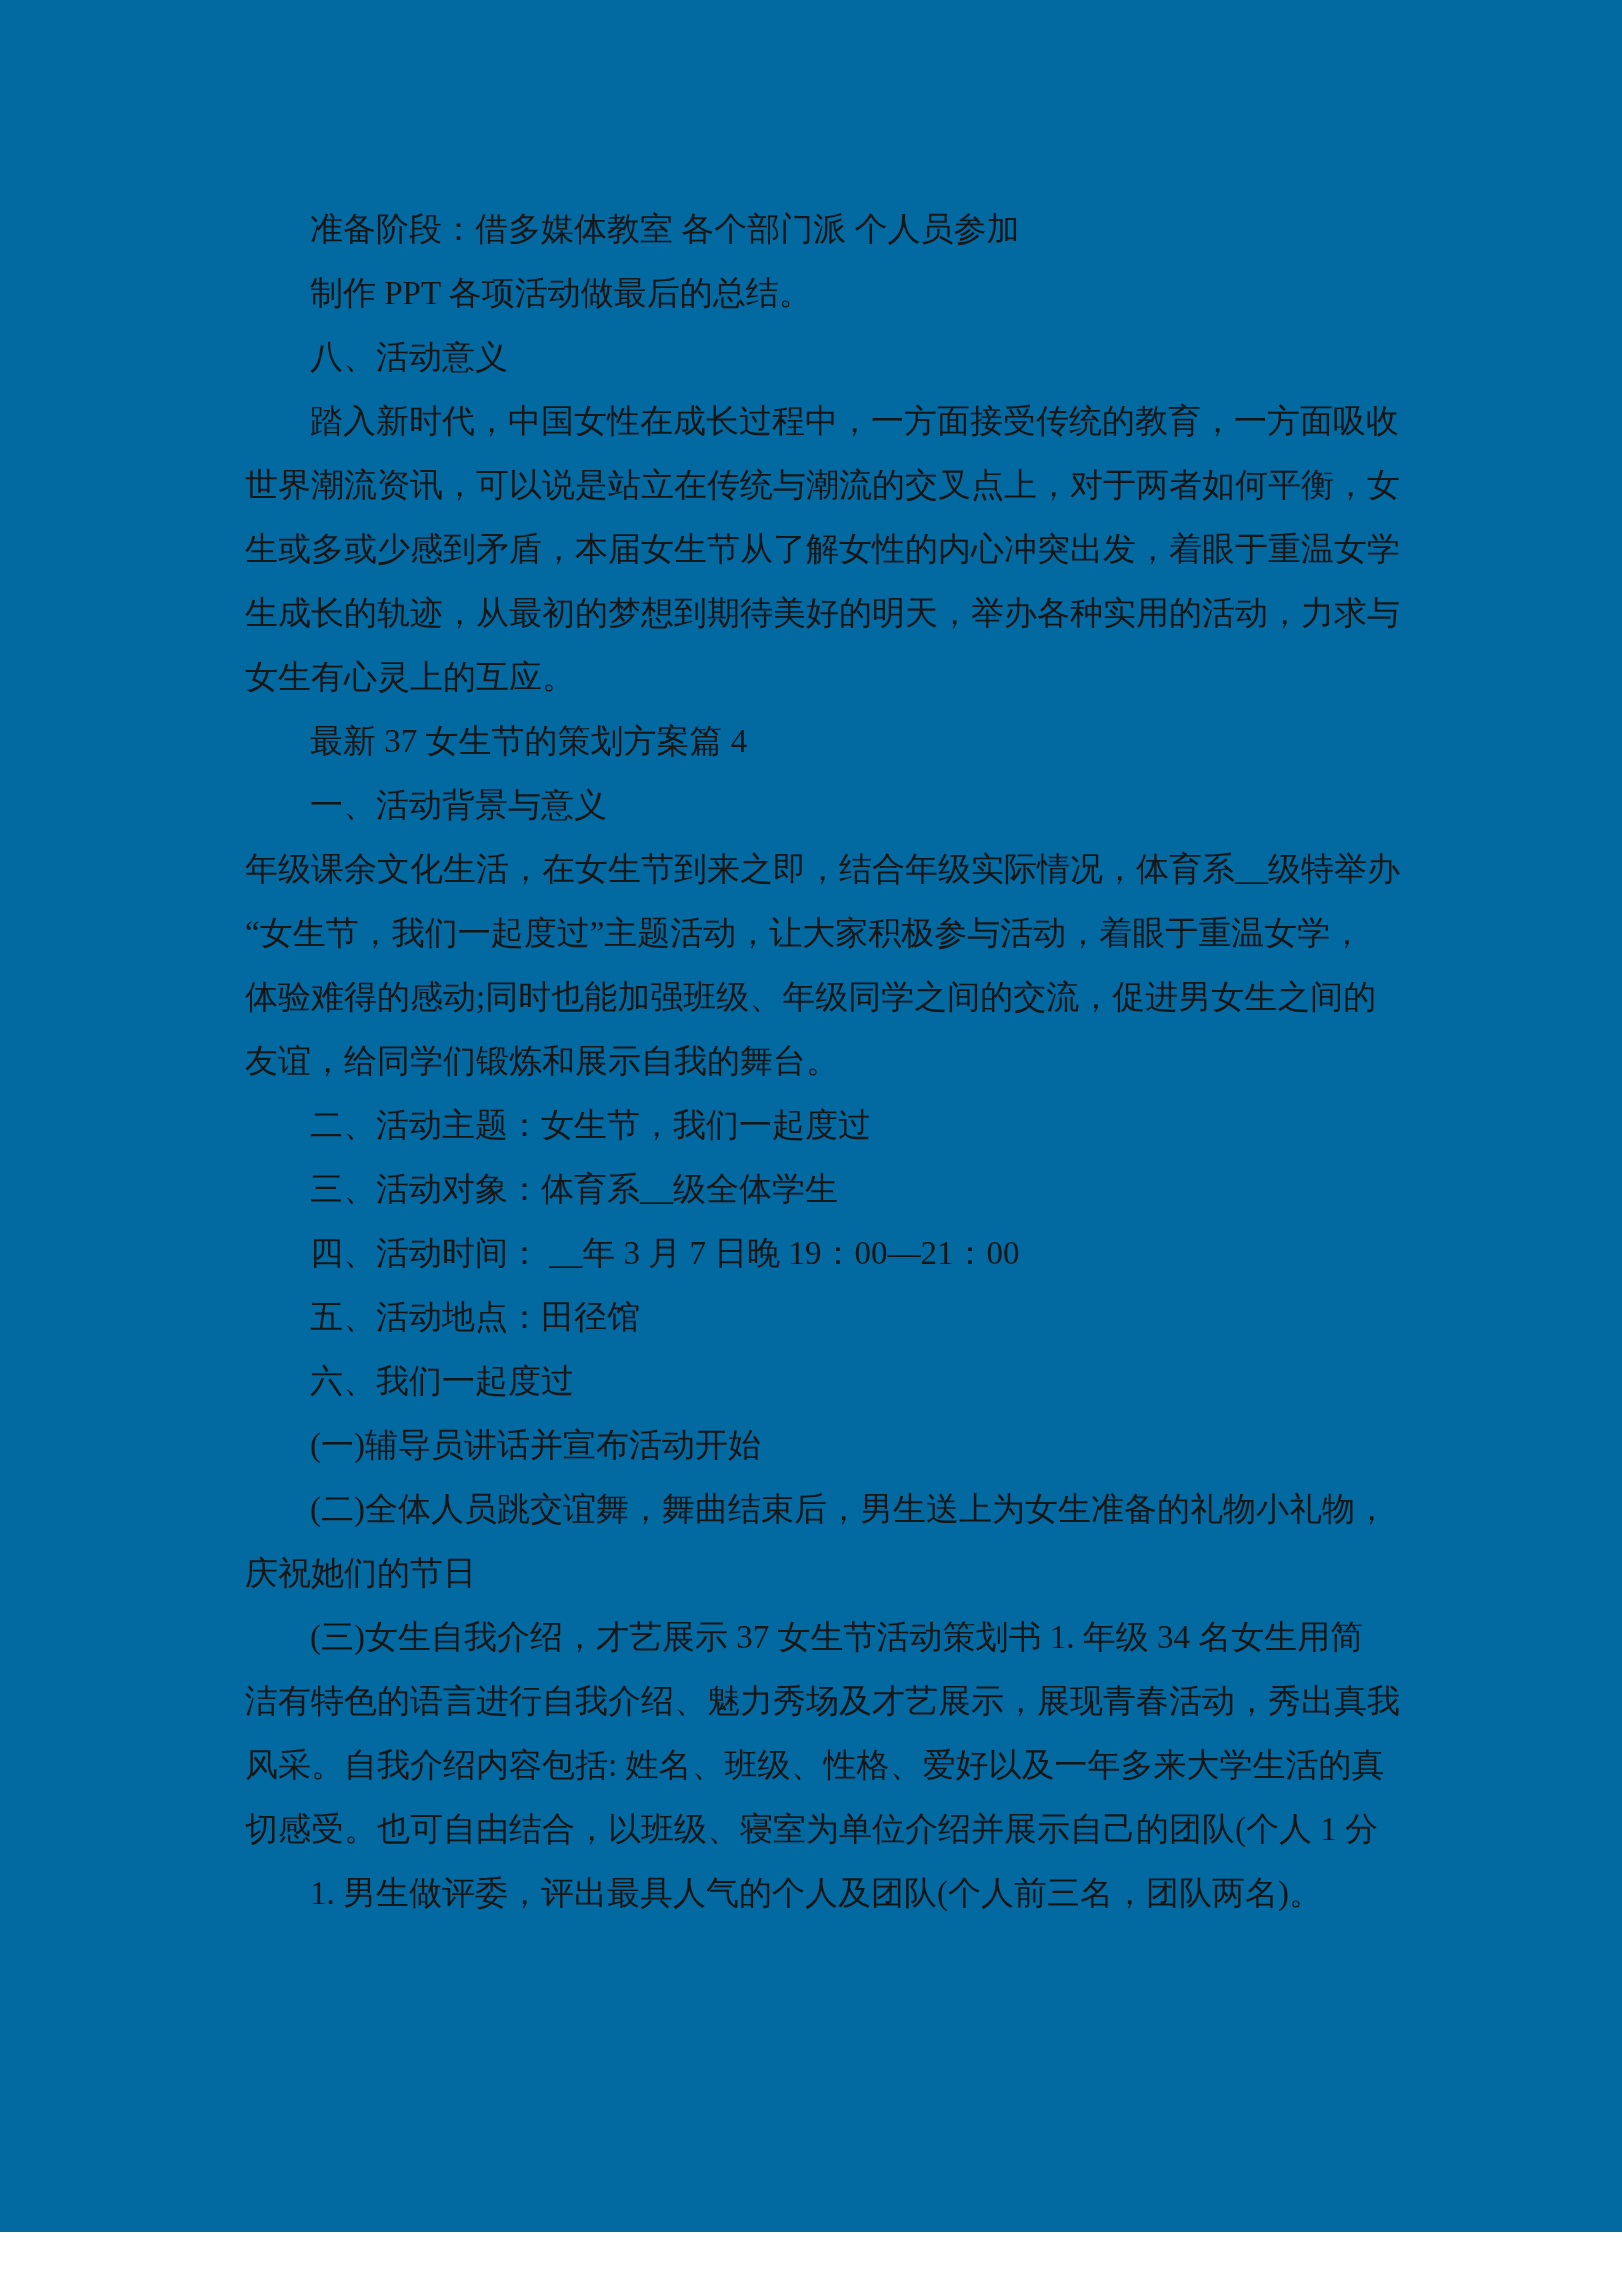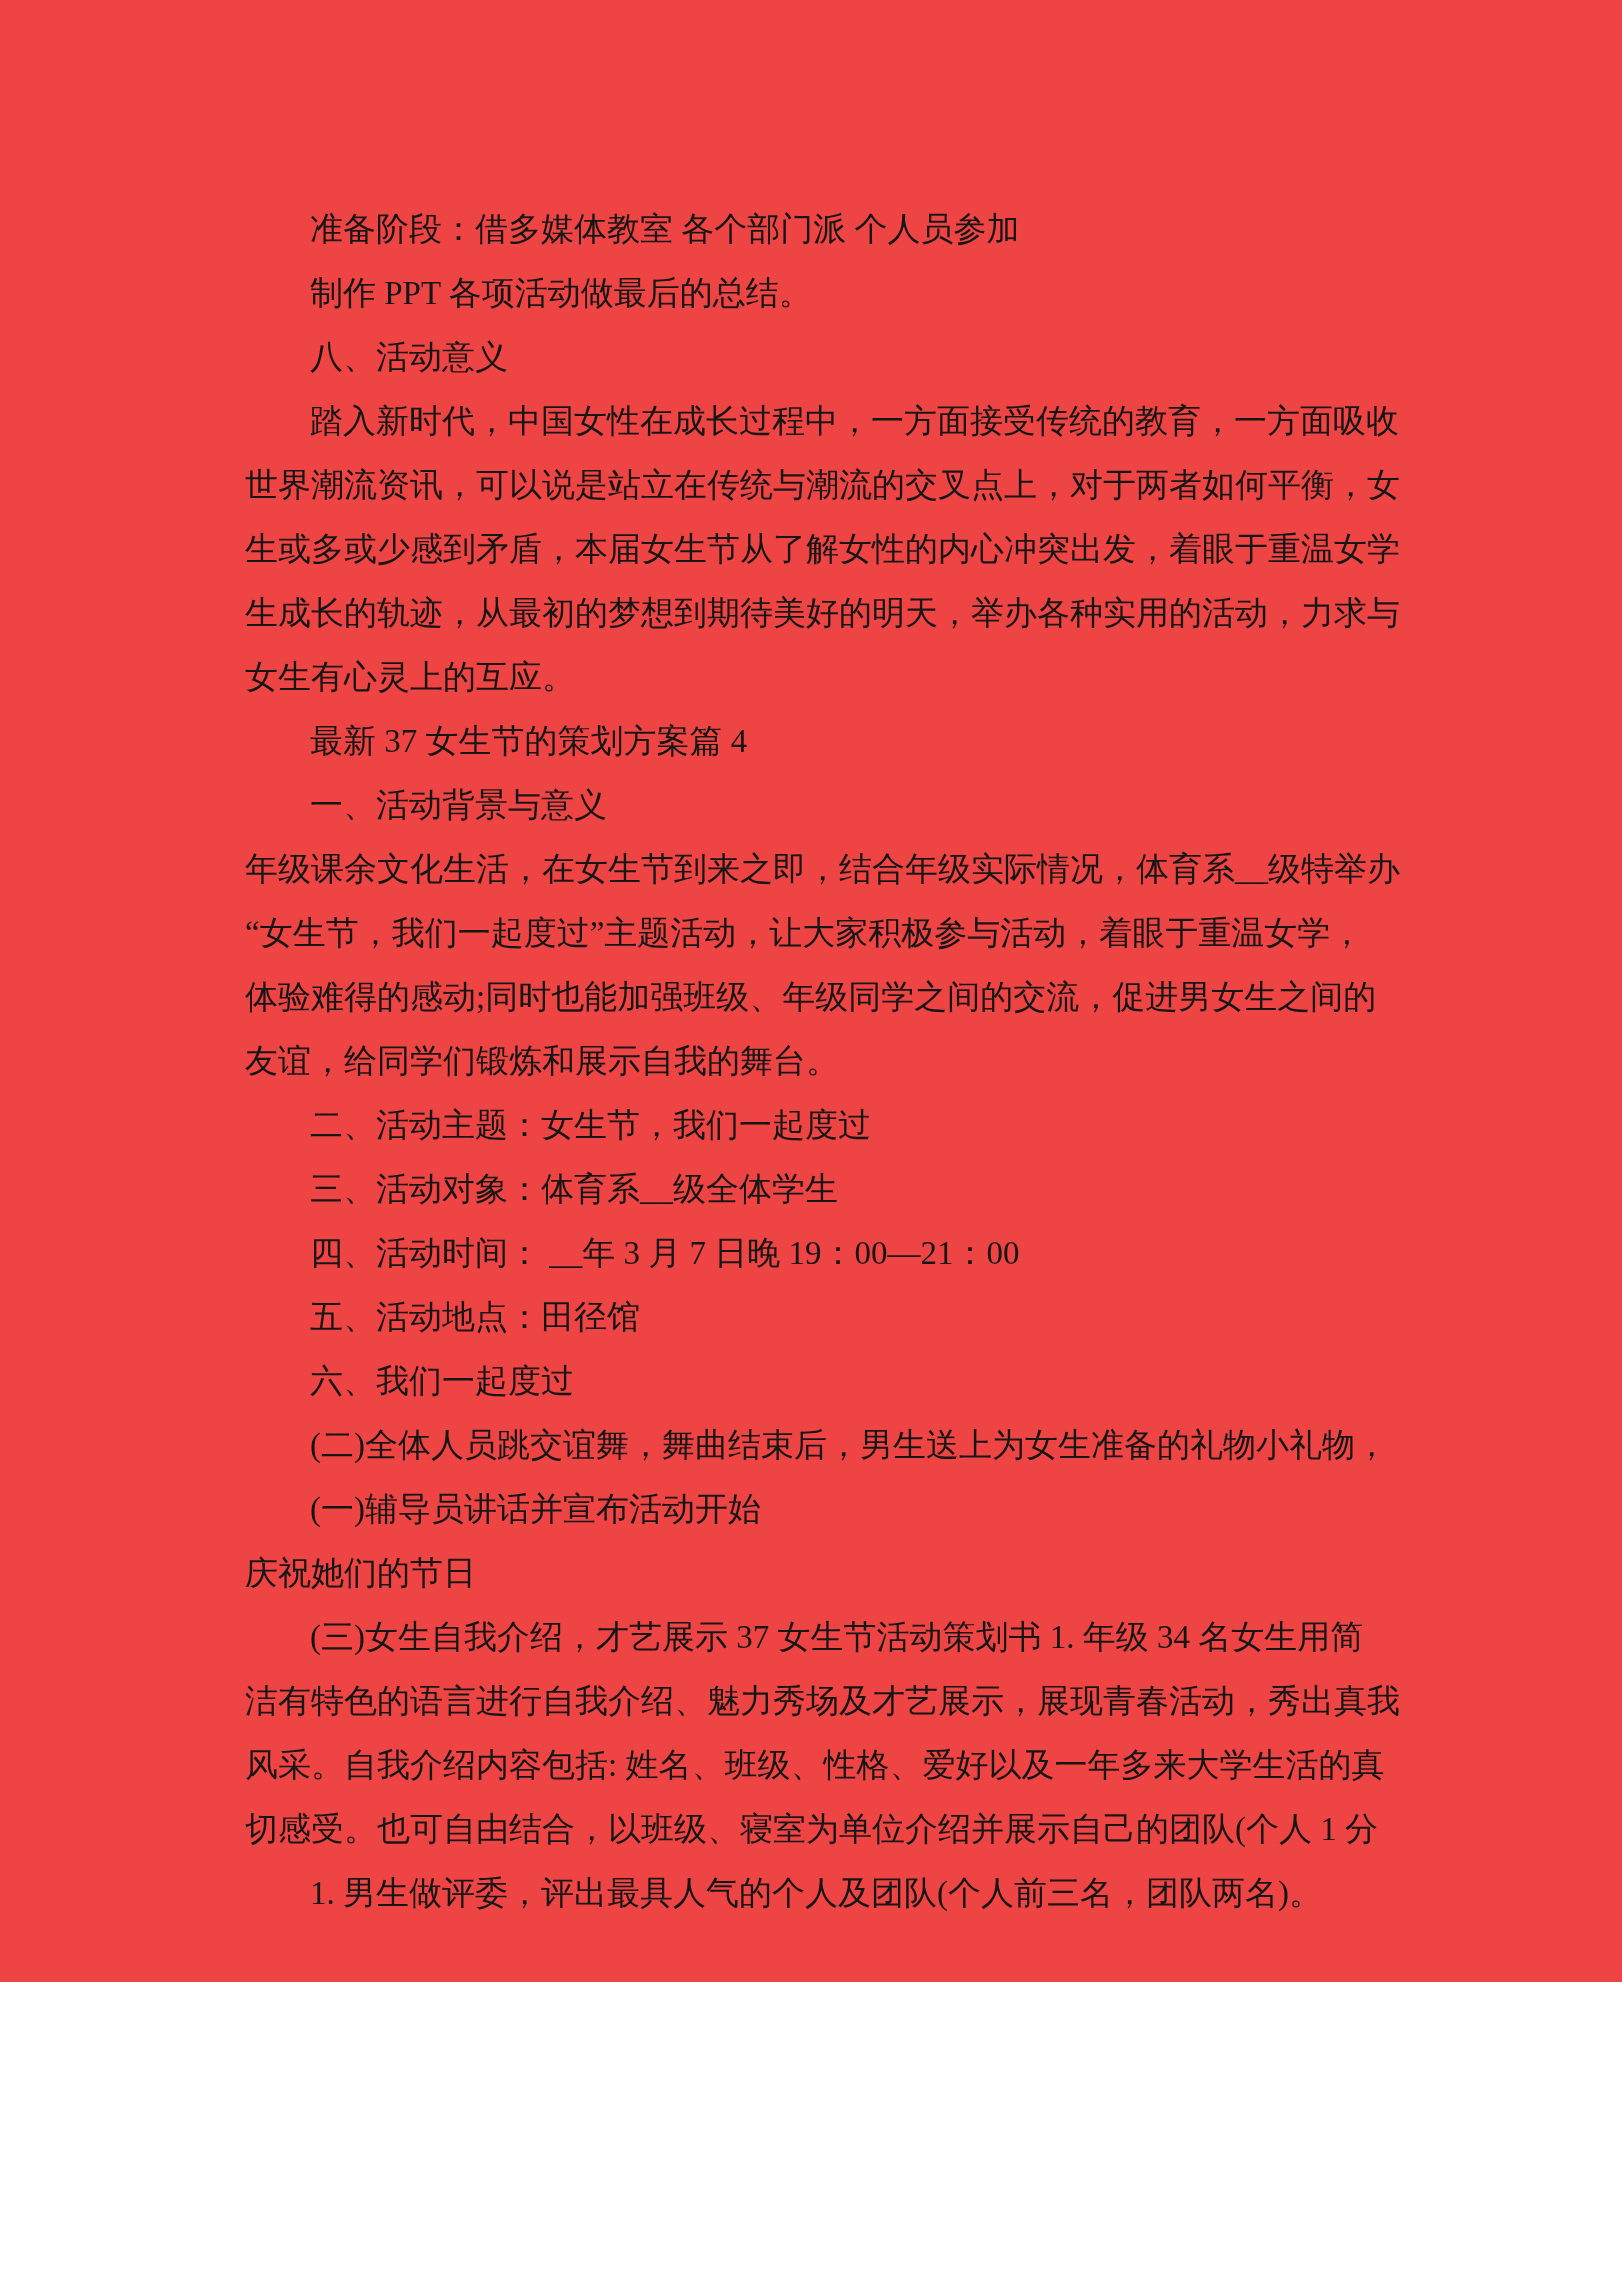--- a/index.html
+++ b/index.html
@@ -3,22 +3,22 @@
 <meta charset="utf-8">
 <style>
   html, body {
     margin: 0;
     padding: 0;
     background: #ffffff;
   }
   .page {
     position: relative;
     width: 1623px;
-    height: 1982px;
-    background: #ef4444;
+    height: 2232px;
+    background: #0369a1;
     overflow: hidden;
     font-family: "Liberation Serif", "DejaVu Serif", serif;
   }
   .doc {
     position: absolute;
     left: 245px;
     top: 197px;
     width: 1152px;
   }
   .line {
@@ -50,22 +50,22 @@
     <div class="line indent">一、活动背景与意义</div>
     <div class="line">年级课余文化生活，在女生节到来之即，结合年级实际情况，体育系__级特举办</div>
     <div class="line">“女生节，我们一起度过”主题活动，让大家积极参与活动，着眼于重温女学，</div>
     <div class="line">体验难得的感动;同时也能加强班级、年级同学之间的交流，促进男女生之间的</div>
     <div class="line">友谊，给同学们锻炼和展示自我的舞台。</div>
     <div class="line indent">二、活动主题：女生节，我们一起度过</div>
     <div class="line indent">三、活动对象：体育系__级全体学生</div>
     <div class="line indent">四、活动时间： __年 3 月 7 日晚 19：00—21：00</div>
     <div class="line indent">五、活动地点：田径馆</div>
     <div class="line indent">六、我们一起度过</div>
+    <div class="line indent">(一)辅导员讲话并宣布活动开始</div>
     <div class="line indent">(二)全体人员跳交谊舞，舞曲结束后，男生送上为女生准备的礼物小礼物，</div>
-    <div class="line indent">(一)辅导员讲话并宣布活动开始</div>
     <div class="line">庆祝她们的节日</div>
     <div class="line indent">(三)女生自我介绍，才艺展示 37 女生节活动策划书 1. 年级 34 名女生用简</div>
     <div class="line">洁有特色的语言进行自我介绍、魅力秀场及才艺展示，展现青春活动，秀出真我</div>
     <div class="line">风采。自我介绍内容包括: 姓名、班级、性格、爱好以及一年多来大学生活的真</div>
     <div class="line">切感受。也可自由结合，以班级、寝室为单位介绍并展示自己的团队(个人 1 分</div>
     <div class="line indent">1. 男生做评委，评出最具人气的个人及团队(个人前三名，团队两名)。</div>
   </div>
 </div>
 
 

